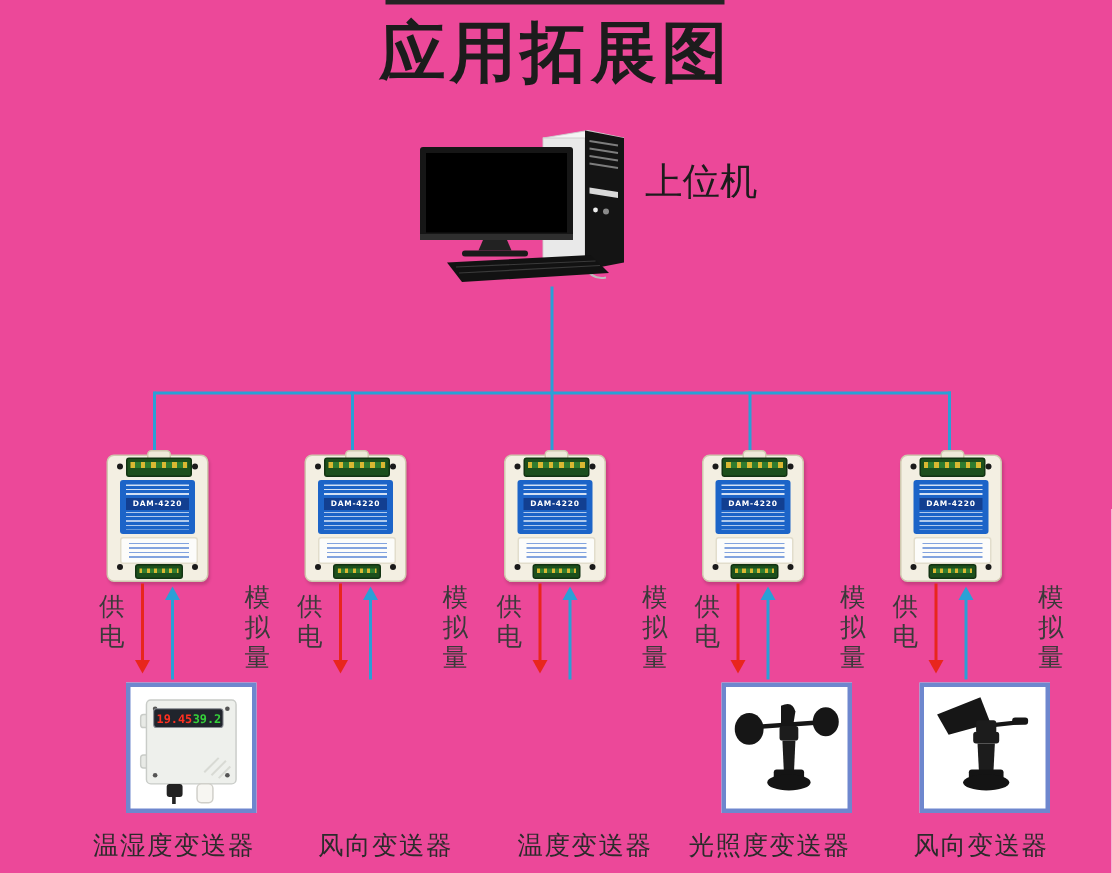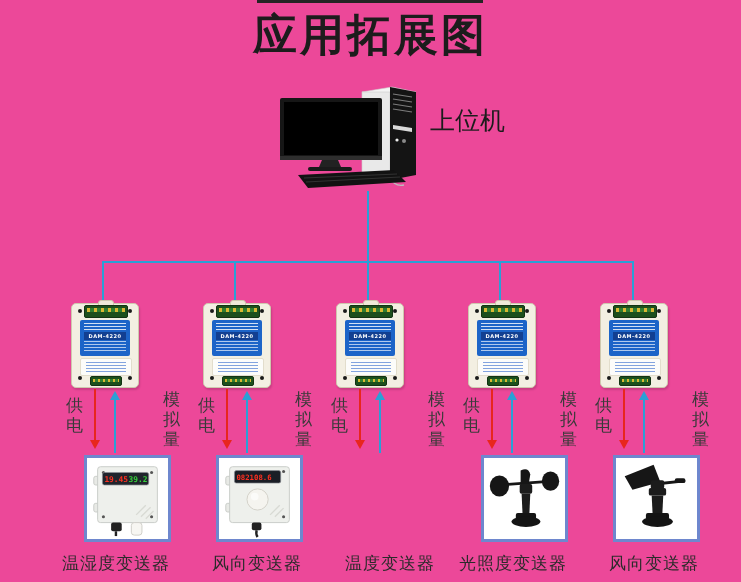--- a/index.html
+++ b/index.html
@@ -168,39 +168,20 @@
       <span class="m-blue">
         <span class="m-model">DAM-4220</span>
       </span>
       <span class="m-white"></span>
       <span class="m-term-b"></span>
     </div>
     <div class="flow-label lbl-power">供电</div>
     <div class="arr arr-power"></div>
     <div class="arr arr-analog"></div>
     <div class="flow-label lbl-analog">模拟量</div>
-    <div class="sensor-box">
-      <svg viewBox="0 0 82 82">
-        <rect x="6" y="18" width="6" height="9" rx="2" fill="#e8eae6" stroke="#c9ccc8"></rect>
-        <rect x="6" y="46" width="6" height="9" rx="2" fill="#e8eae6" stroke="#c9ccc8"></rect>
-        <rect x="10" y="8" width="62" height="58" rx="3" fill="#eef0ec" stroke="#c9ccc8"></rect>
-        <circle cx="66" cy="13" r="1.6" fill="#555"></circle>
-          <circle cx="66" cy="60" r="1.6" fill="#555"></circle>
-        <rect x="15" y="12" width="48" height="13" rx="2" fill="#1a1e26" stroke="#8a8d94" stroke-width="0.7"></rect>
-        <text class="led" x="17" y="22" font-size="7.6" fill="#ff3020">082108.6</text>
-        <circle cx="39" cy="42" r="11" fill="#f5f4ef" stroke="#d2d0c8"></circle>
-        <circle cx="36" cy="39" r="4" fill="#fdfdfb" opacity="0.8"></circle>
-        <g stroke="#d8dad4" stroke-width="1.4">
-          <line x1="52" y1="58" x2="62" y2="48"></line>
-            <line x1="57" y1="60" x2="66" y2="51"></line>
-        </g>
-        <rect x="33" y="66" width="10" height="8" rx="2" fill="#222222"></rect>
-        <path d="M38,74 q-1,4 1,7" stroke="#222" stroke-width="2.5" fill="none"></path>
-      </svg>
-    </div>
     <div class="sensor-label">风向变送器</div>
   </div>
 
   <div class="col" style="left:303px">
     <div class="module">
       <span class="m-tab"></span>
       <span class="m-screws"></span>
       <span class="m-term"></span>
       <span class="m-blue">
         <span class="m-model">DAM-4220</span>

